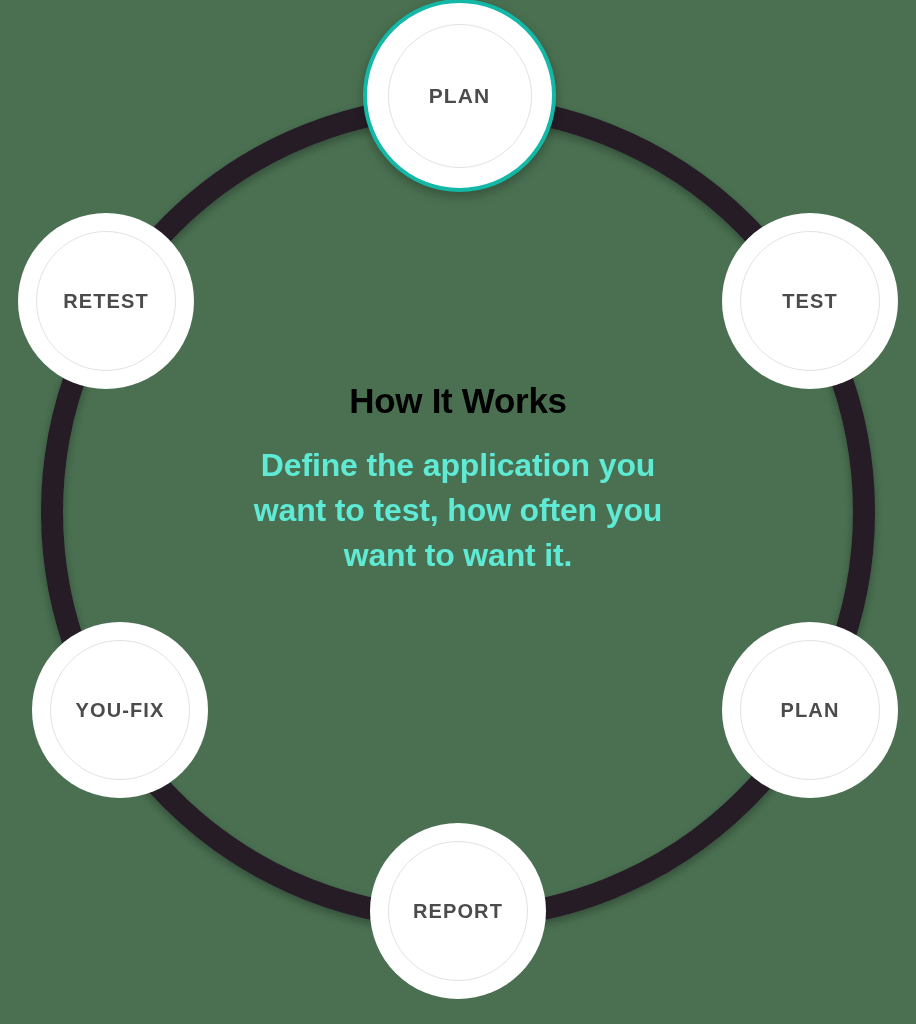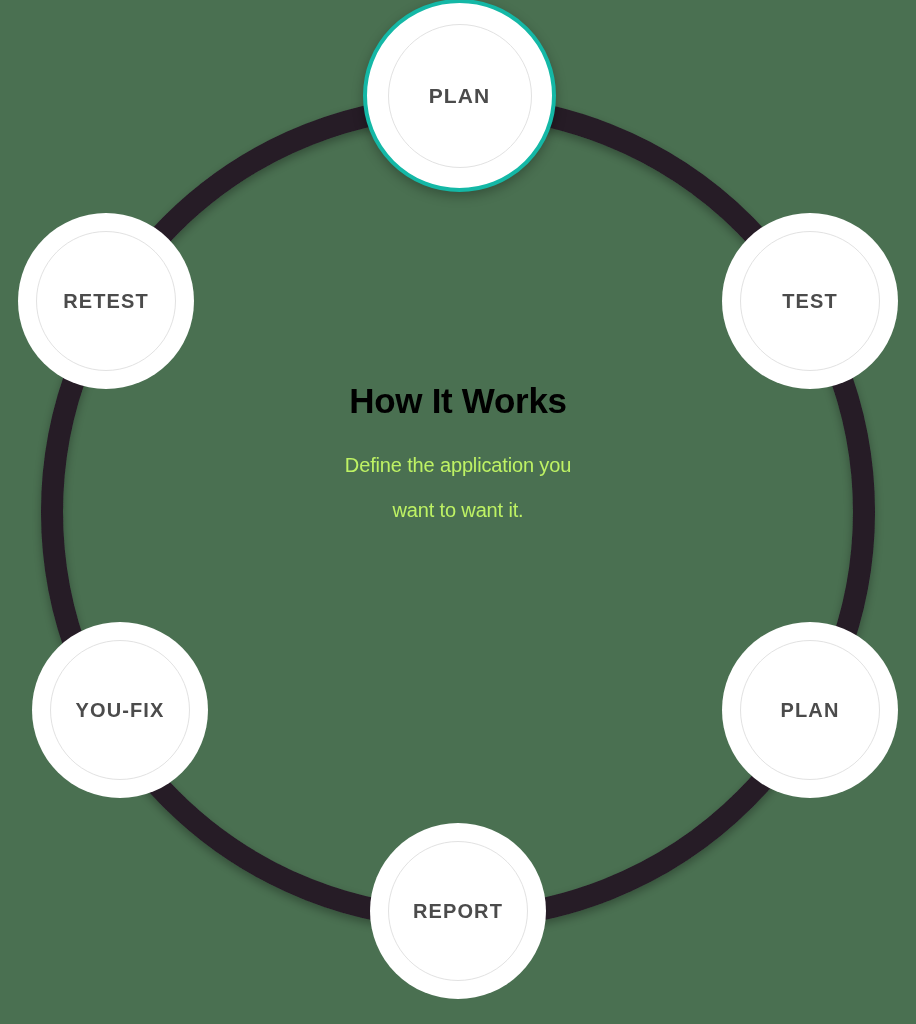--- a/index.html
+++ b/index.html
@@ -45,23 +45,23 @@
   }
   .center-title {
     font-size: 35px;
     font-weight: bold;
     color: #000000;
     letter-spacing: -0.3px;
     line-height: 1.1;
     margin-bottom: 22px;
   }
   .center-body {
-    font-size: 20px;
-    font-weight: 400;
-    color: #bef264;
+    font-size: 32px;
+    font-weight: 700;
+    color: #5eead4;
     line-height: 45px;
     letter-spacing: -0.15px;
   }
   .center-body span { display: block; }
 
   
   .node {
     position: absolute;
     border-radius: 50%;
     background: #ffffff;
@@ -136,20 +136,21 @@
         <feDropShadow dx="0" dy="4" stdDeviation="5" flood-color="#000000" flood-opacity="0.30"></feDropShadow>
       </filter>
     </defs>
     <circle cx="458" cy="512" r="406" fill="none" stroke="#261a26" stroke-width="22" filter="url(#trackShadow)"></circle>
   </svg>
 
   <div class="center-copy">
     <div class="center-title">How It Works</div>
     <div class="center-body">
       <span>Define the application you</span>
+      <span>want to test, how often you</span>
       <span>want to want it.</span>
     </div>
   </div>
 
   <div class="node highlight node-plan">
     <span class="node-inner-ring"></span>
     <span class="node-label">PLAN</span>
   </div>
 
   <div class="node standard node-scope">

